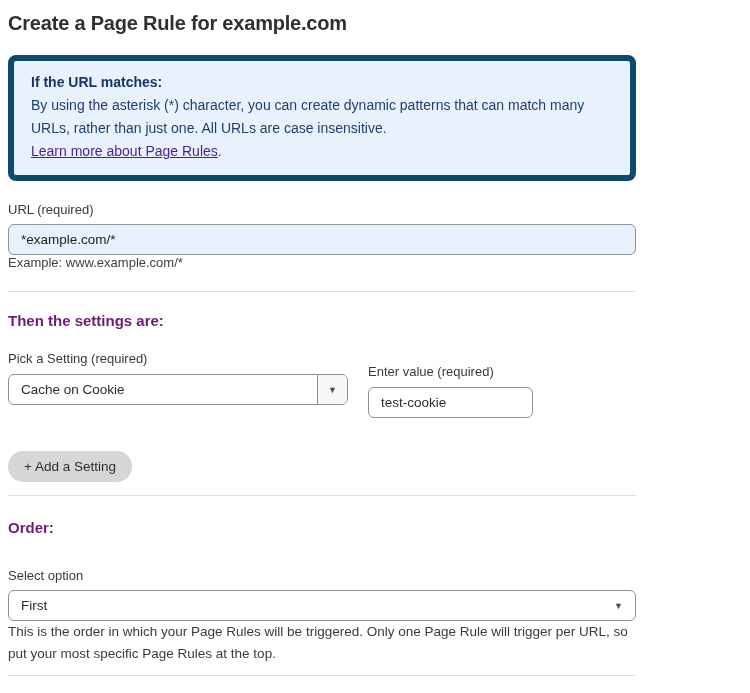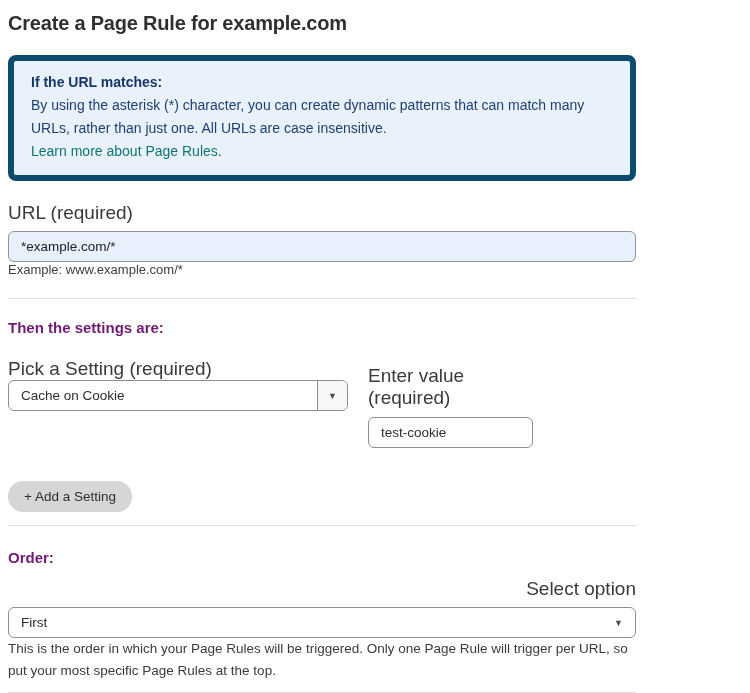--- a/index.html
+++ b/index.html
@@ -34,27 +34,28 @@
   }
   .info-heading {
     font-weight: 700;
     color: #15356b;
     font-size: 14px;
     line-height: 23px;
   }
   .info-body { margin-top: 0; }
   .info-link-line { margin-top: 0; }
   .info-link {
-    color: #0f766e;
+    color: #4c1d95;
+    text-decoration: underline;
     cursor: pointer;
   }
   .info-link-suffix { color: #1d3f71; }
   
   .field-label {
-    font-size: 19px;
+    font-size: 13px;
     color: #3a3a3a;
   }
   .helper-text {
     font-size: 13px;
     color: #404040;
   }
   
   .url-label { margin-top: 21px; }
   .url-input {
     display: block;
@@ -83,22 +84,23 @@
     color: #701a75;
   }
   .settings-heading { margin-top: 20px; }
   
   .settings-row {
     display: flex;
     margin-top: 22px;
     align-items: flex-start;
   }
   .setting-col { width: 340px; }
-  .value-col { margin-left: 20px; margin-top: 7px; width: 165px; }
+  .value-col { margin-left: 20px; margin-top: 13px; width: 165px; }
   .select-box {
+    margin-top: 8px;
     height: 31px;
     border: 1px solid #8f8f8f;
     border-radius: 6px;
     background: #ffffff;
     display: flex;
     align-items: stretch;
     cursor: pointer;
     overflow: hidden;
   }
   .select-text {
@@ -153,21 +155,21 @@
     color: #2f2f2f;
     border-radius: 15px;
   }
   .btn-blue {
     background: #1570f0;
     color: #ffffff;
   }
   .add-setting-btn { margin-top: 33px; }
   .divider-2 { margin-top: 13px; }
   .order-heading { margin-top: 23px; }
-  .order-label { margin-top: 12px; text-align: right; }
+  .order-label { margin-top: 32px; }
   .order-select {
     margin-top: 7px;
     height: 31px;
     border: 1px solid #8f8f8f;
     border-radius: 6px;
     background: #ffffff;
     display: flex;
     align-items: center;
     justify-content: space-between;
     padding: 0 12px;

